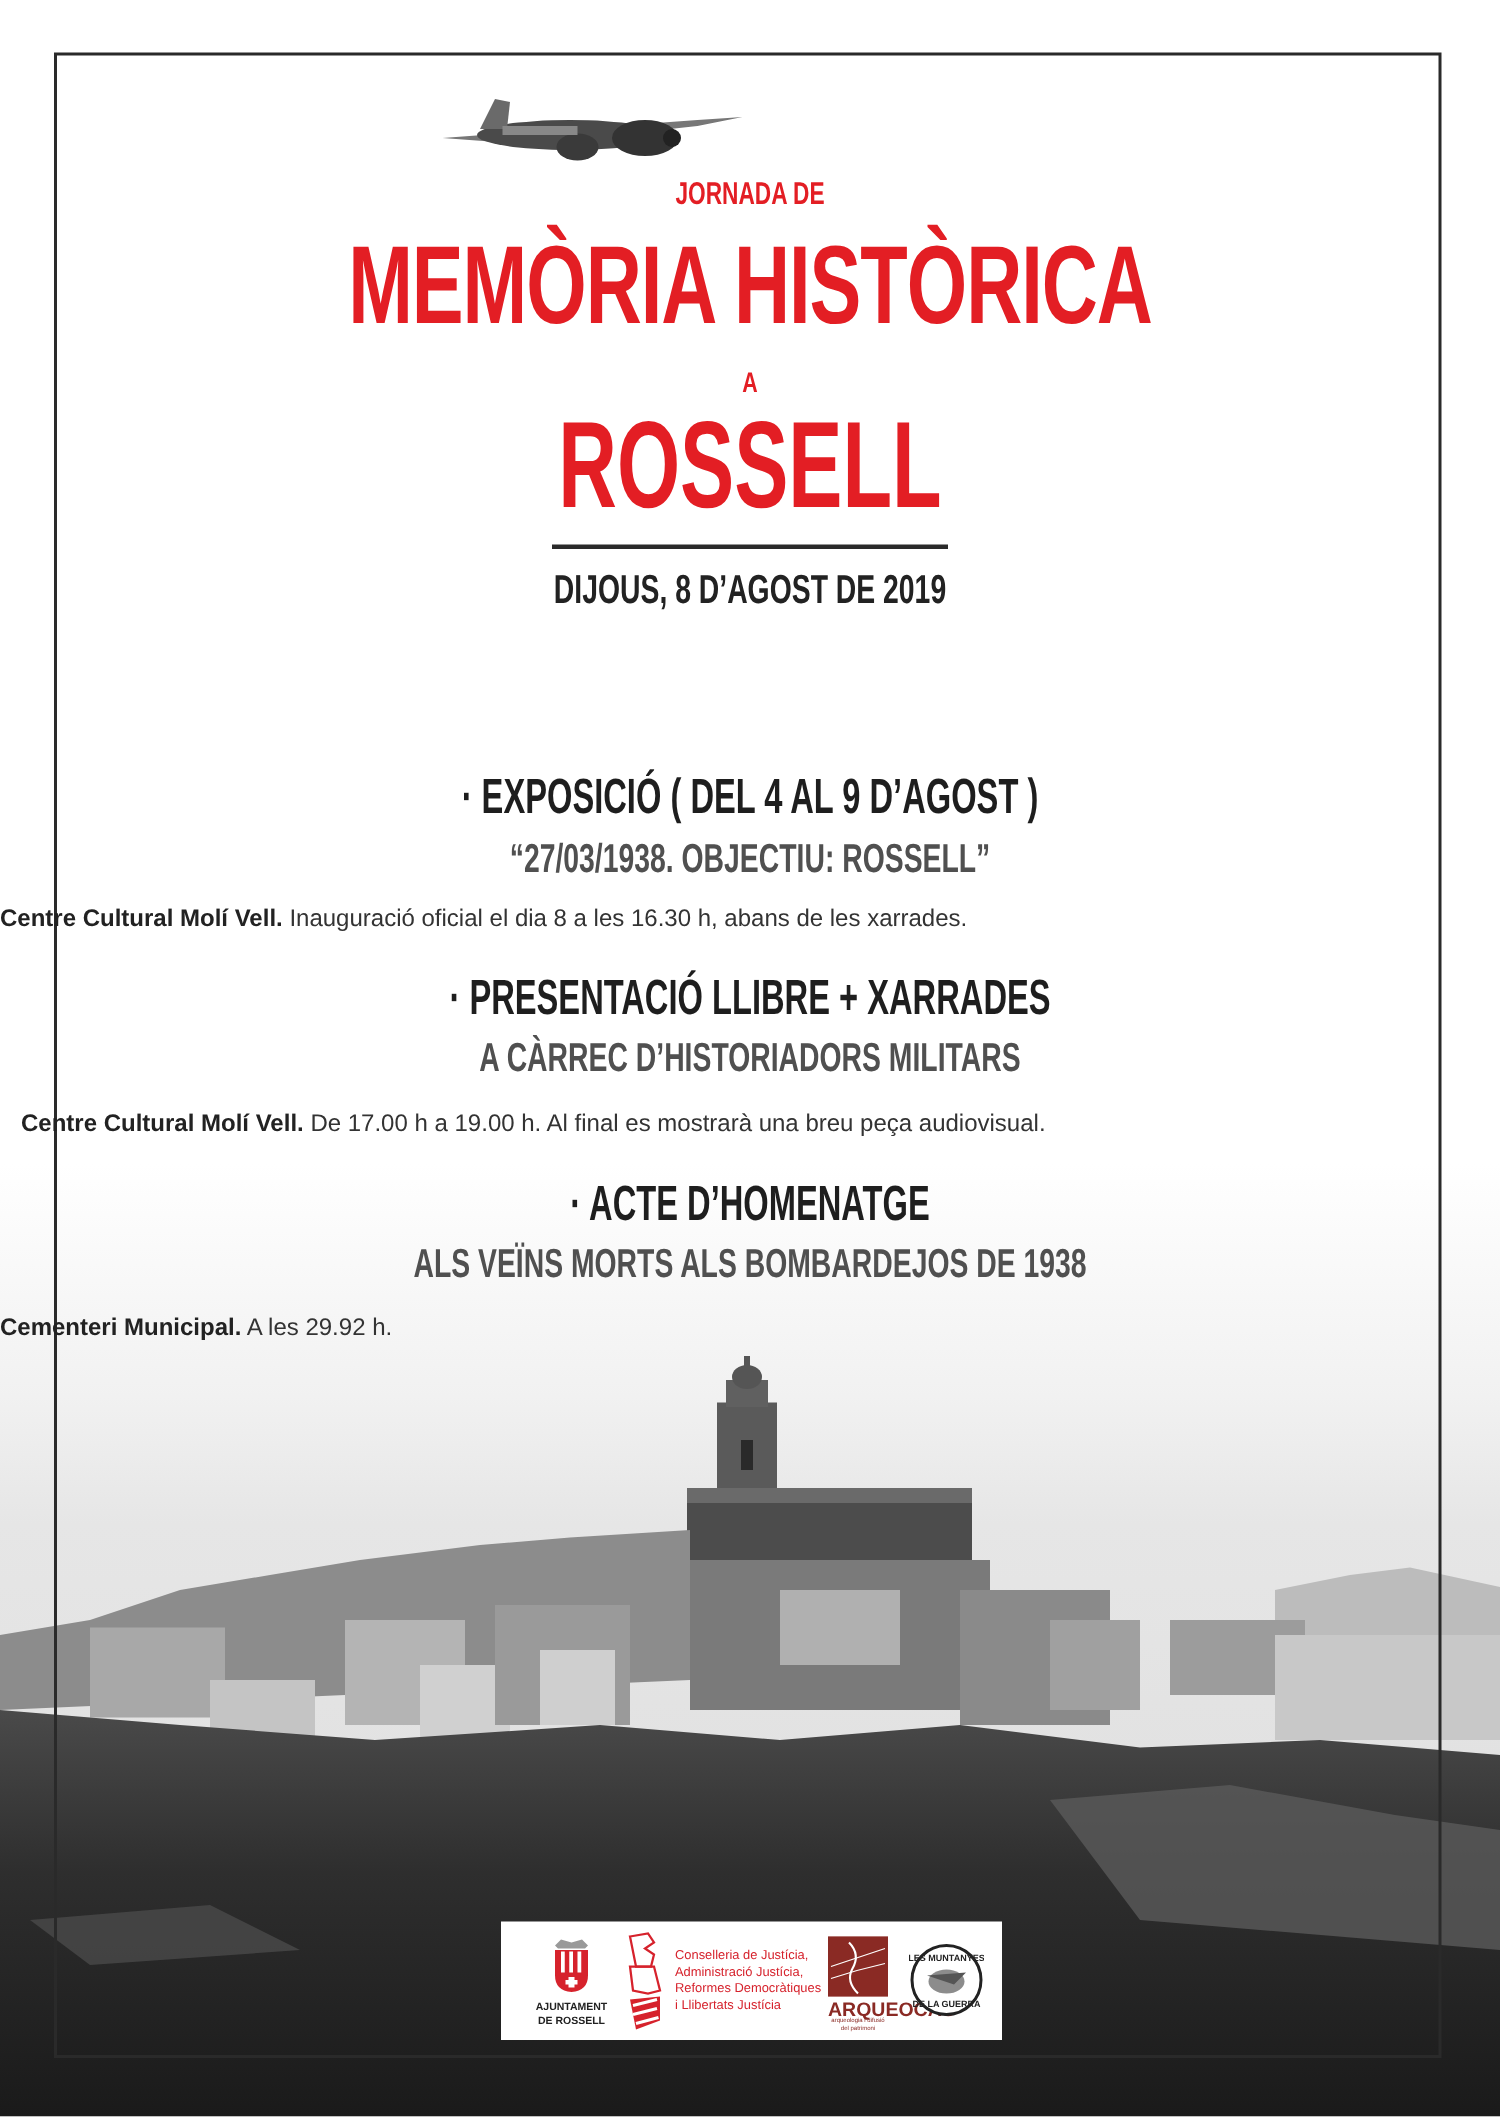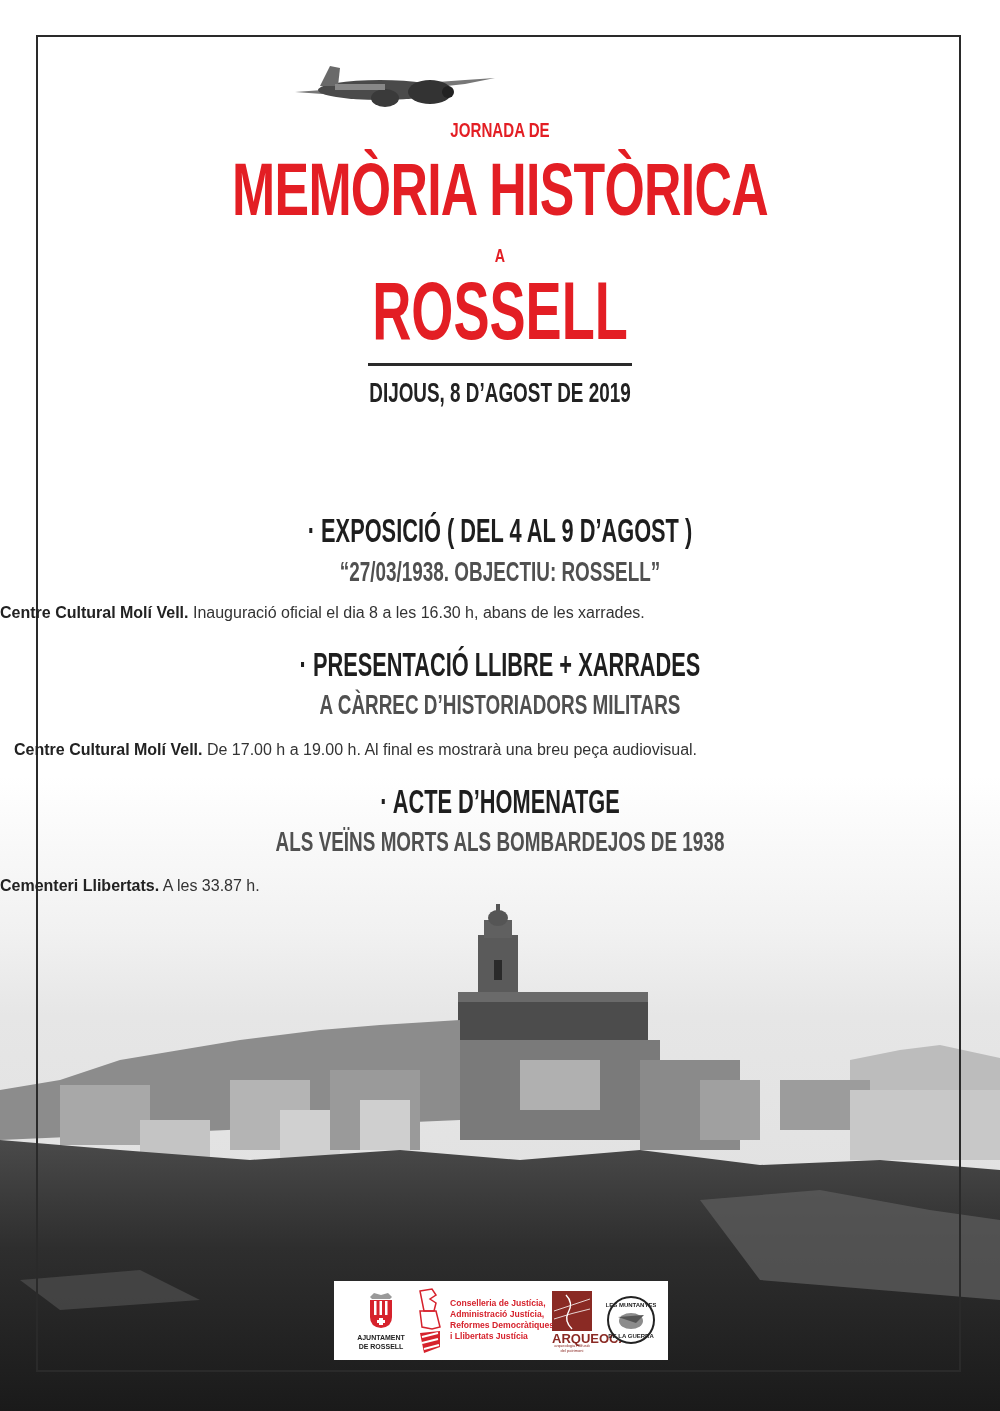--- a/index.html
+++ b/index.html
@@ -48,21 +48,21 @@
   #ev3-sub { top: 827px; }
   #ev3-det { top: 877px; }
 
   .logos {
     position: absolute; left: 334px; top: 1281px; width: 334px; height: 79px;
     background: #ffffff; display: flex; align-items: center;
   }
   .logo-rossell { position: absolute; left: 18px; top: 10px; width: 58px; height: 62px; text-align: center; }
   .logo-rossell .lbl { font-size: 7px; font-weight: bold; color: #222; line-height: 9px; }
   .logo-gva { position: absolute; left: 80px; top: 6px; width: 30px; height: 68px; }
-  .gva-text { position: absolute; left: 116px; top: 17px; width: 120px; font-size: 8.6px; line-height: 11px; color: #d6222c; font-weight: bold; }
+  .gva-text { position: absolute; left: 116px; top: 17px; width: 120px; font-size: 8.6px; line-height: 11px; color: #d6222c; font-weight: normal; }
   .logo-arq { position: absolute; left: 218px; top: 10px; width: 40px; height: 60px; }
   .arq-box { width: 40px; height: 40px; background: #8a2a24; }
   .arq-lbl { font-size: 13px; font-weight: bold; color: #8a2a24; text-align: left; line-height: 8px; }
   .arq-sub { font-size: 4px; color: #8a2a24; text-align: center; line-height: 5px; }
   .logo-mun { position: absolute; left: 272px; top: 14px; width: 50px; height: 50px; }
 </style>
 </head>
 <body>
 
 <svg class="photo" viewBox="0 0 1000 1411" preserveAspectRatio="none">
@@ -142,22 +142,22 @@
 <div class="cond ev-head" id="ev2-head">· PRESENTACIÓ LLIBRE + XARRADES</div>
 <div class="cond ev-sub" id="ev2-sub">A CÀRREC D’HISTORIADORS MILITARS</div>
 <div class="ev-detail" id="ev2-det">
   <b>Centre Cultural Molí Vell.</b>
   <span class="light">De 17.00 h a 19.00 h. Al final es mostrarà una breu peça audiovisual.</span>
 </div>
 
 <div class="cond ev-head" id="ev3-head">· ACTE D’HOMENATGE</div>
 <div class="cond ev-sub" id="ev3-sub">ALS VEÏNS MORTS ALS BOMBARDEJOS DE 1938</div>
 <div class="ev-detail" id="ev3-det">
-  <b>Cementeri Llibertats.</b>
-  <span class="light">A les 33.87 h.</span>
+  <b>Cementeri Municipal.</b>
+  <span class="light">A les 29.92 h.</span>
 </div>
 
 <div class="logos">
   <div class="logo-rossell">
     <svg width="30" height="38" viewBox="0 0 30 38">
       <path d="M4 6 L8 2 L15 4 L22 2 L26 6 L24 8 L6 8 Z" fill="#999"></path>
       <path d="M4 9 L26 9 L26 26 Q26 36 15 37 Q4 36 4 26 Z" fill="#d6222c"></path>
       <rect x="8" y="10" width="2.5" height="14" fill="#fff"></rect>
       <rect x="13.5" y="10" width="2.5" height="14" fill="#fff"></rect>
       <rect x="19" y="10" width="2.5" height="14" fill="#fff"></rect>

